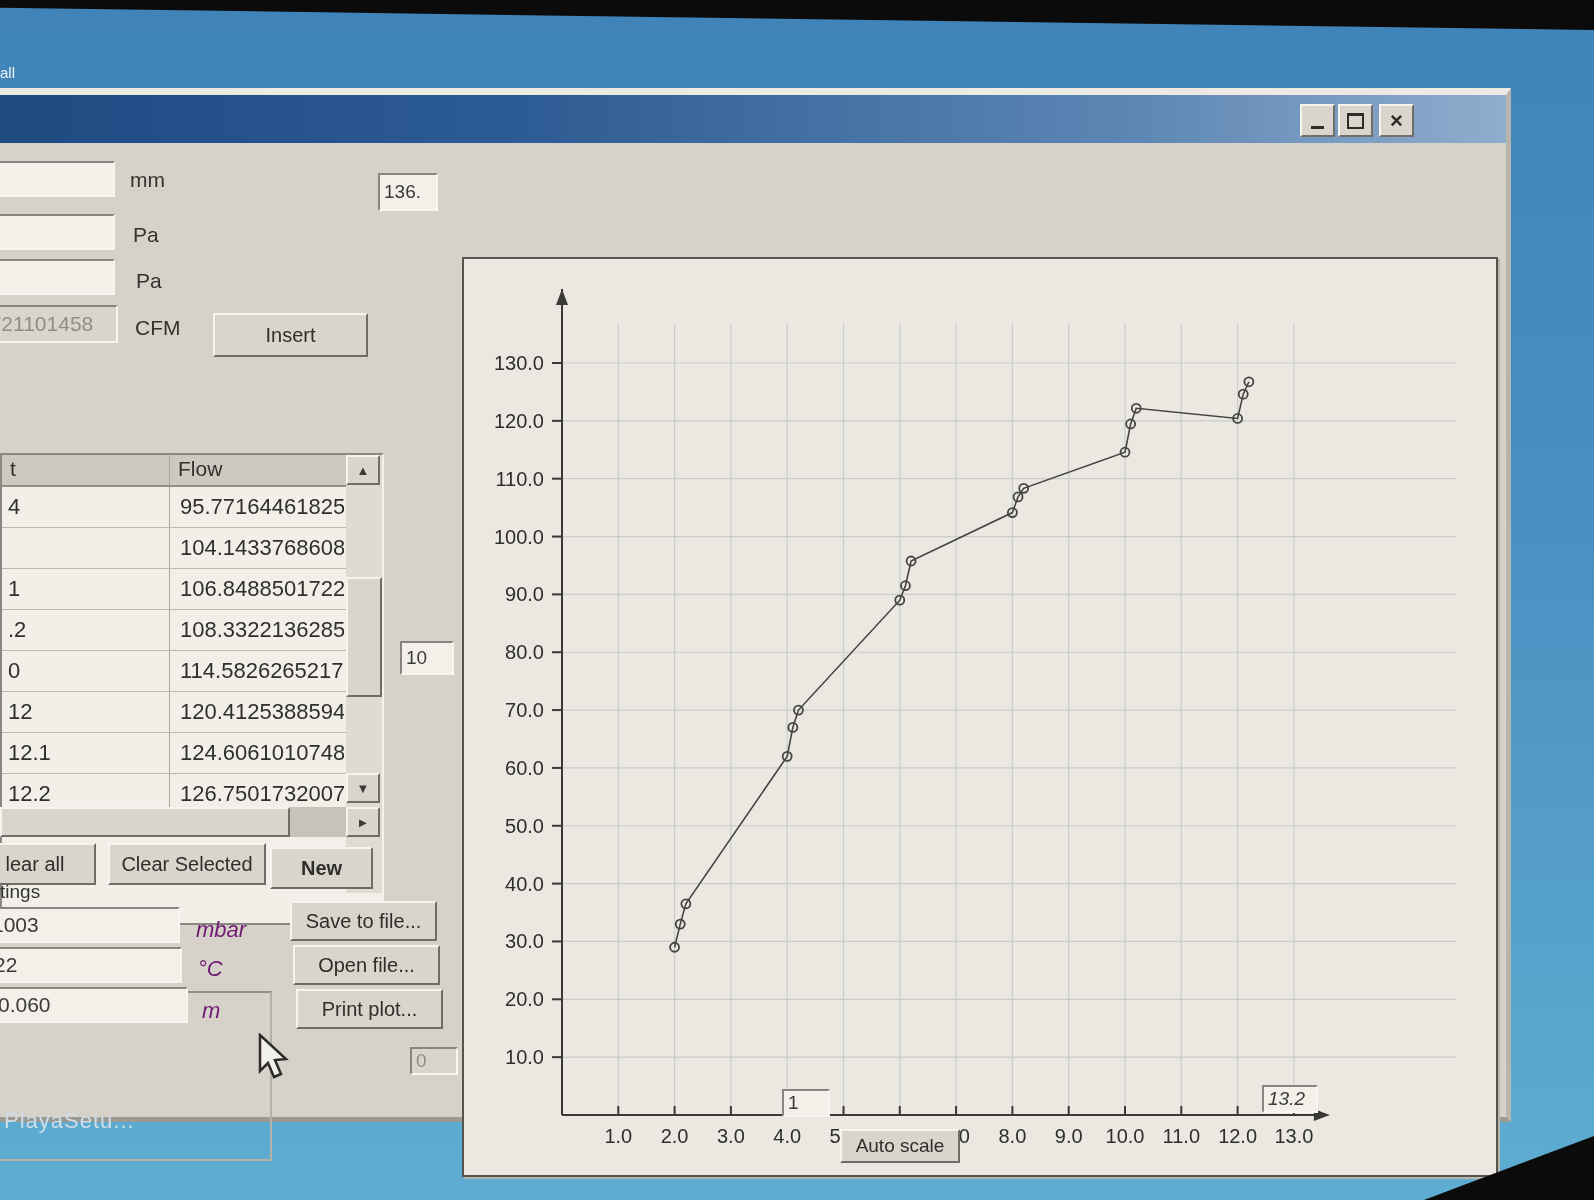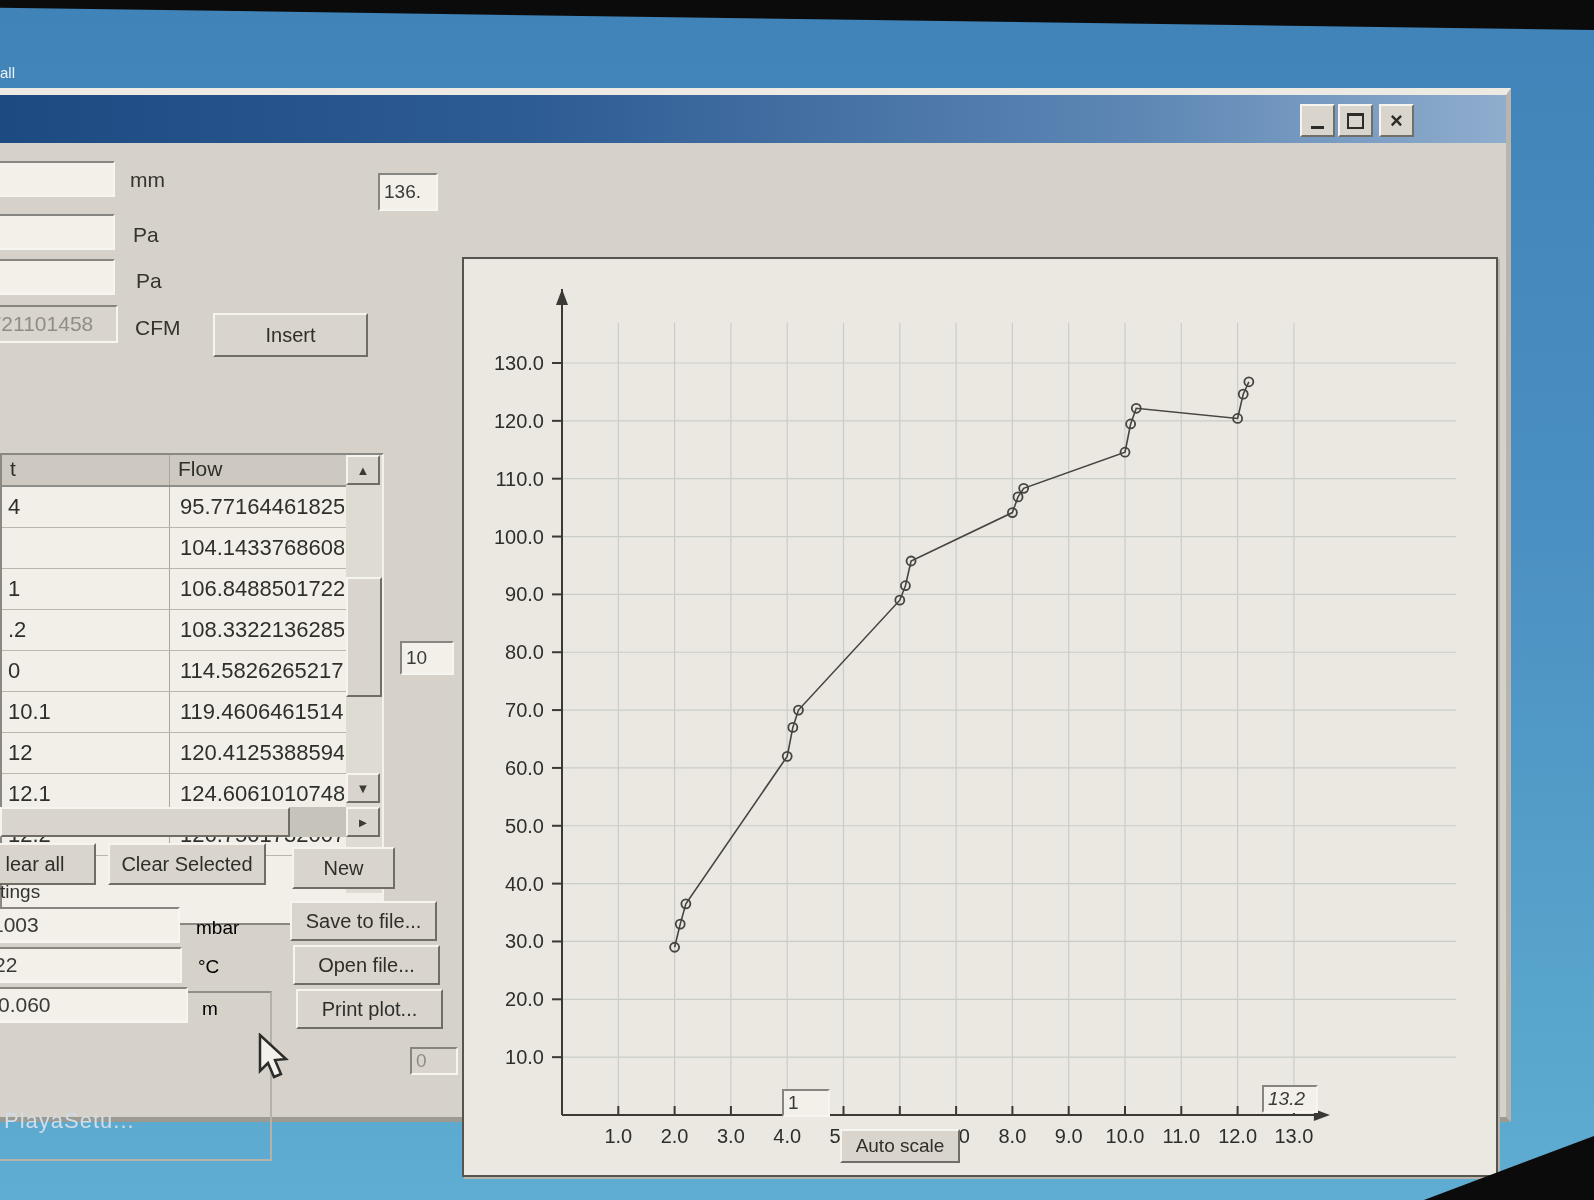--- a/index.html
+++ b/index.html
@@ -46,21 +46,21 @@
   .sb-btn{position:absolute;width:34px;height:30px;background:#d9d5cd;
     border-top:2px solid #f6f4ee;border-left:2px solid #f6f4ee;border-right:2px solid #6f6d67;
     border-bottom:2px solid #6f6d67;display:flex;align-items:center;justify-content:center;
     font-size:13px;color:#3a3a36;box-sizing:border-box;}
   
   #chart-window{left:462px;top:162px;width:1032px;height:916px;background:#eae8e1;
     border:2px solid #56544f;box-shadow:2px 2px 0 #b9b5ad;}
   
   #settings-group{left:-16px;top:896px;width:284px;height:166px;border:2px solid #b4b1a9;
     border-top-color:#908e88;border-left-color:#908e88;}
-  .unit-lbl{font-size:19px;color:#000000;}
+  .unit-lbl{font-size:22px;color:#701a75;font-style:italic;}
   #watermark{right:40px;bottom:36px;font-size:40px;font-weight:bold;letter-spacing:2px;
     color:rgba(228,236,241,0.72);text-shadow:2px 3px 3px rgba(70,95,115,0.75);}
   #taskbar-text{left:4px;bottom:66px;font-size:22px;color:#cfdde9;letter-spacing:1px;}
   #desktop-icon-fragment{left:0px;top:64px;font-size:15px;color:#eef3f7;}
 </style>
 </head>
 <body>
 
 <div id="screen">
 
@@ -118,24 +118,20 @@
           </div>
           <div class="t-row">
             <div class="t-cell c1">.2</div>
             <div class="t-cell c2">108.3322136285</div>
           </div>
           <div class="t-row">
             <div class="t-cell c1">0</div>
             <div class="t-cell c2">114.5826265217</div>
           </div>
           <div class="t-row">
-            <div class="t-cell c1">10.1</div>
-            <div class="t-cell c2">119.4606461514</div>
-          </div>
-          <div class="t-row">
             <div class="t-cell c1">12</div>
             <div class="t-cell c2">120.4125388594</div>
           </div>
           <div class="t-row">
             <div class="t-cell c1">12.1</div>
             <div class="t-cell c2">124.6061010748</div>
           </div>
           <div class="t-row">
             <div class="t-cell c1">12.2</div>
             <div class="t-cell c2">126.7501732007</div>
@@ -155,21 +151,21 @@
       <div style="width:290px;height:30px;background:#d9d5cd;border-top:2px solid #f6f4ee;border-left:2px solid #f6f4ee;border-right:2px solid #6f6d67;border-bottom:2px solid #6f6d67;box-sizing:border-box;"></div>
     </div>
     <div class="abs sb-btn" style="left:346px;top:712px;">
         <span>►</span>
       </div>
 
     <input class="abs field small-field" style="left: 400px; top: 546px; width: 54px; height: 34px;" value="10">
 
     <div class="abs btn" style="left:-26px;top:748px;width:122px;height:42px;">lear all</div>
     <div class="abs btn" style="left:108px;top:748px;width:158px;height:42px;">Clear Selected</div>
-    <div class="abs btn" style="left:292px;top:752px;width:103px;height:42px;">New</div>
+    <div class="abs btn" style="left:270px;top:752px;width:103px;height:42px;font-weight:bold;">New</div>
 
     <div class="abs" style="left:0px;top:786px;font-size:19px;color:#33332f;">tings</div>
     <div class="abs" id="settings-group"></div>
 
     <input class="abs field" style="left: -16px; top: 812px; width: 196px; height: 36px;" value="1003">
     <div class="abs unit-lbl" style="left:196px;top:822px;">mbar</div>
 
     <input class="abs field" style="left: -14px; top: 852px; width: 196px; height: 36px;" value="22">
     <div class="abs unit-lbl" style="left:198px;top:861px;">°C</div>
 

